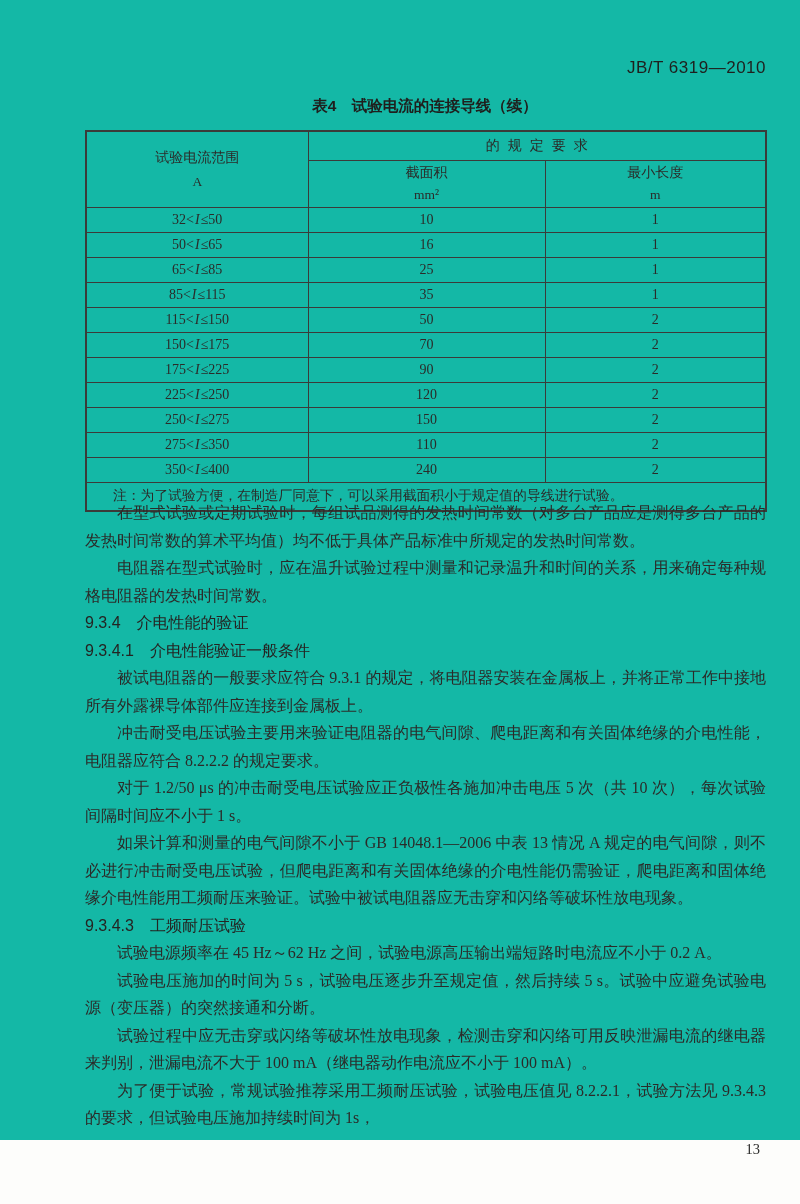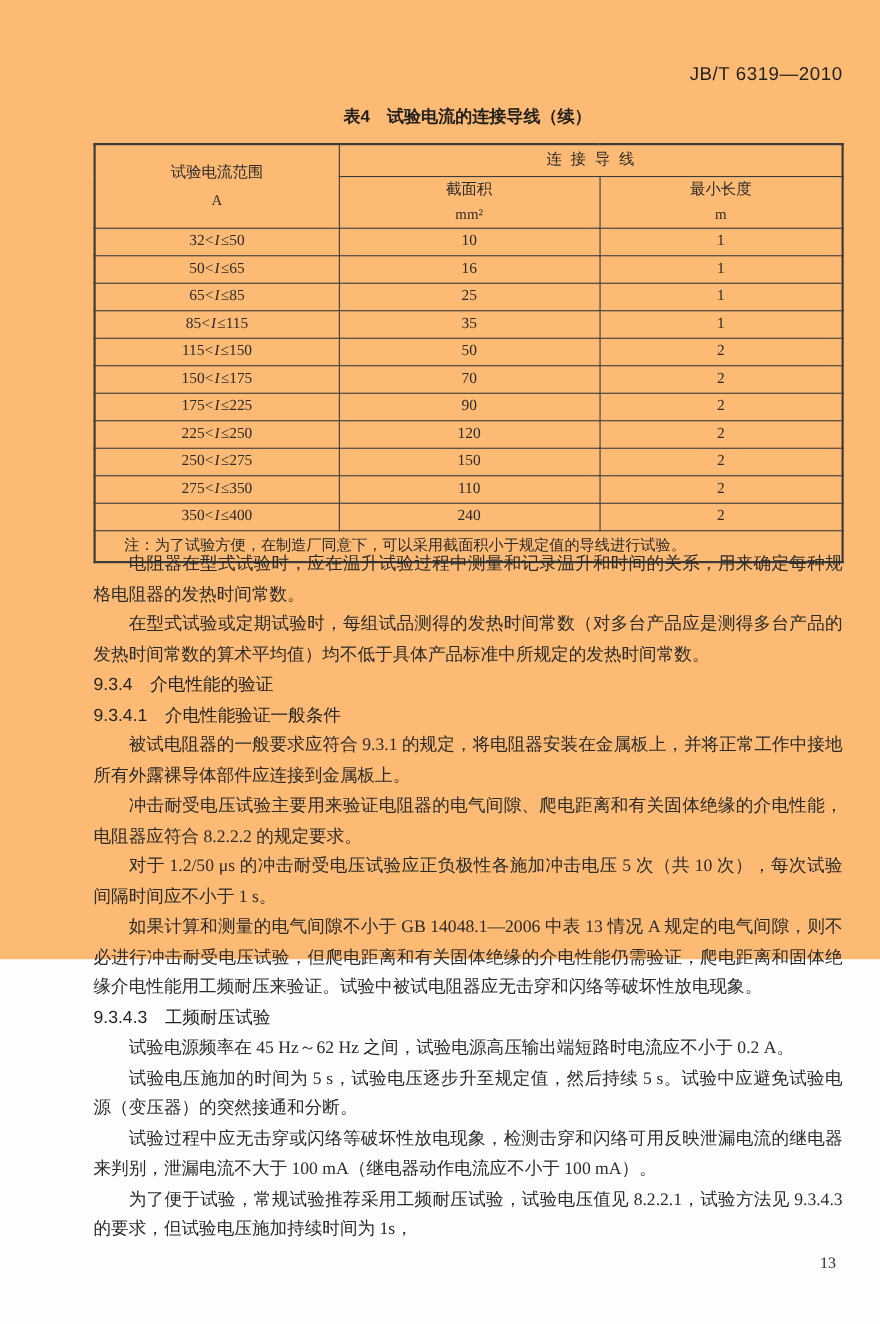--- a/index.html
+++ b/index.html
@@ -6,22 +6,22 @@
     margin: 0;
     padding: 0;
     width: 800px;
     height: 1204px;
     overflow: hidden;
     background: #fdfdfb;
   }
   .page {
     position: relative;
     width: 800px;
-    height: 872px;
-    background: #fdba74;
+    height: 1140px;
+    background: #14b8a6;
     color: #28282",;
     color: #282826;
     font-family: "Liberation Serif", "DejaVu Serif", serif;
   }
   .doc-number {
     position: absolute;
     top: 58px;
     right: 34px;
     font-size: 17px;
     letter-spacing: 0.5px;
@@ -132,21 +132,21 @@
       <col style="width:222px">
       <col style="width:237px">
       <col style="width:221px">
     </colgroup>
     <thead>
       <tr>
         <th rowspan="2" class="range-head">
           <div>试验电流范围</div>
           <div class="unit-line">A</div>
         </th>
-        <th colspan="2" class="group-head">连接导线</th>
+        <th colspan="2" class="group-head">的规定要求</th>
       </tr>
       <tr>
         <th class="sub-head">
           <div>截面积</div>
           <div class="unit-line">mm²</div>
         </th>
         <th class="sub-head">
           <div>最小长度</div>
           <div class="unit-line">m</div>
         </th>
@@ -210,22 +210,22 @@
         </tr>
       </tbody>
     <tfoot>
       <tr>
         <td colspan="3" class="note-cell">注：为了试验方便，在制造厂同意下，可以采用截面积小于规定值的导线进行试验。</td>
       </tr>
     </tfoot>
   </table>
 
   <div class="body-text" id="body-text">
+      <div class="para">在型式试验或定期试验时，每组试品测得的发热时间常数（对多台产品应是测得多台产品的发热时间常数的算术平均值）均不低于具体产品标准中所规定的发热时间常数。</div>
       <div class="para">电阻器在型式试验时，应在温升试验过程中测量和记录温升和时间的关系，用来确定每种规格电阻器的发热时间常数。</div>
-      <div class="para">在型式试验或定期试验时，每组试品测得的发热时间常数（对多台产品应是测得多台产品的发热时间常数的算术平均值）均不低于具体产品标准中所规定的发热时间常数。</div>
       <div class="sec-heading">9.3.4　介电性能的验证</div>
       <div class="sec-heading">9.3.4.1　介电性能验证一般条件</div>
       <div class="para">被试电阻器的一般要求应符合 9.3.1 的规定，将电阻器安装在金属板上，并将正常工作中接地所有外露裸导体部件应连接到金属板上。</div>
       <div class="para">冲击耐受电压试验主要用来验证电阻器的电气间隙、爬电距离和有关固体绝缘的介电性能，电阻器应符合 8.2.2.2 的规定要求。</div>
       <div class="para">对于 1.2/50 μs 的冲击耐受电压试验应正负极性各施加冲击电压 5 次（共 10 次），每次试验间隔时间应不小于 1 s。</div>
       <div class="para">如果计算和测量的电气间隙不小于 GB 14048.1—2006 中表 13 情况 A 规定的电气间隙，则不必进行冲击耐受电压试验，但爬电距离和有关固体绝缘的介电性能仍需验证，爬电距离和固体绝缘介电性能用工频耐压来验证。试验中被试电阻器应无击穿和闪络等破坏性放电现象。</div>
       <div class="sec-heading">9.3.4.3　工频耐压试验</div>
       <div class="para">试验电源频率在 45 Hz～62 Hz 之间，试验电源高压输出端短路时电流应不小于 0.2 A。</div>
       <div class="para">试验电压施加的时间为 5 s，试验电压逐步升至规定值，然后持续 5 s。试验中应避免试验电源（变压器）的突然接通和分断。</div>
       <div class="para">试验过程中应无击穿或闪络等破坏性放电现象，检测击穿和闪络可用反映泄漏电流的继电器来判别，泄漏电流不大于 100 mA（继电器动作电流应不小于 100 mA）。</div>

